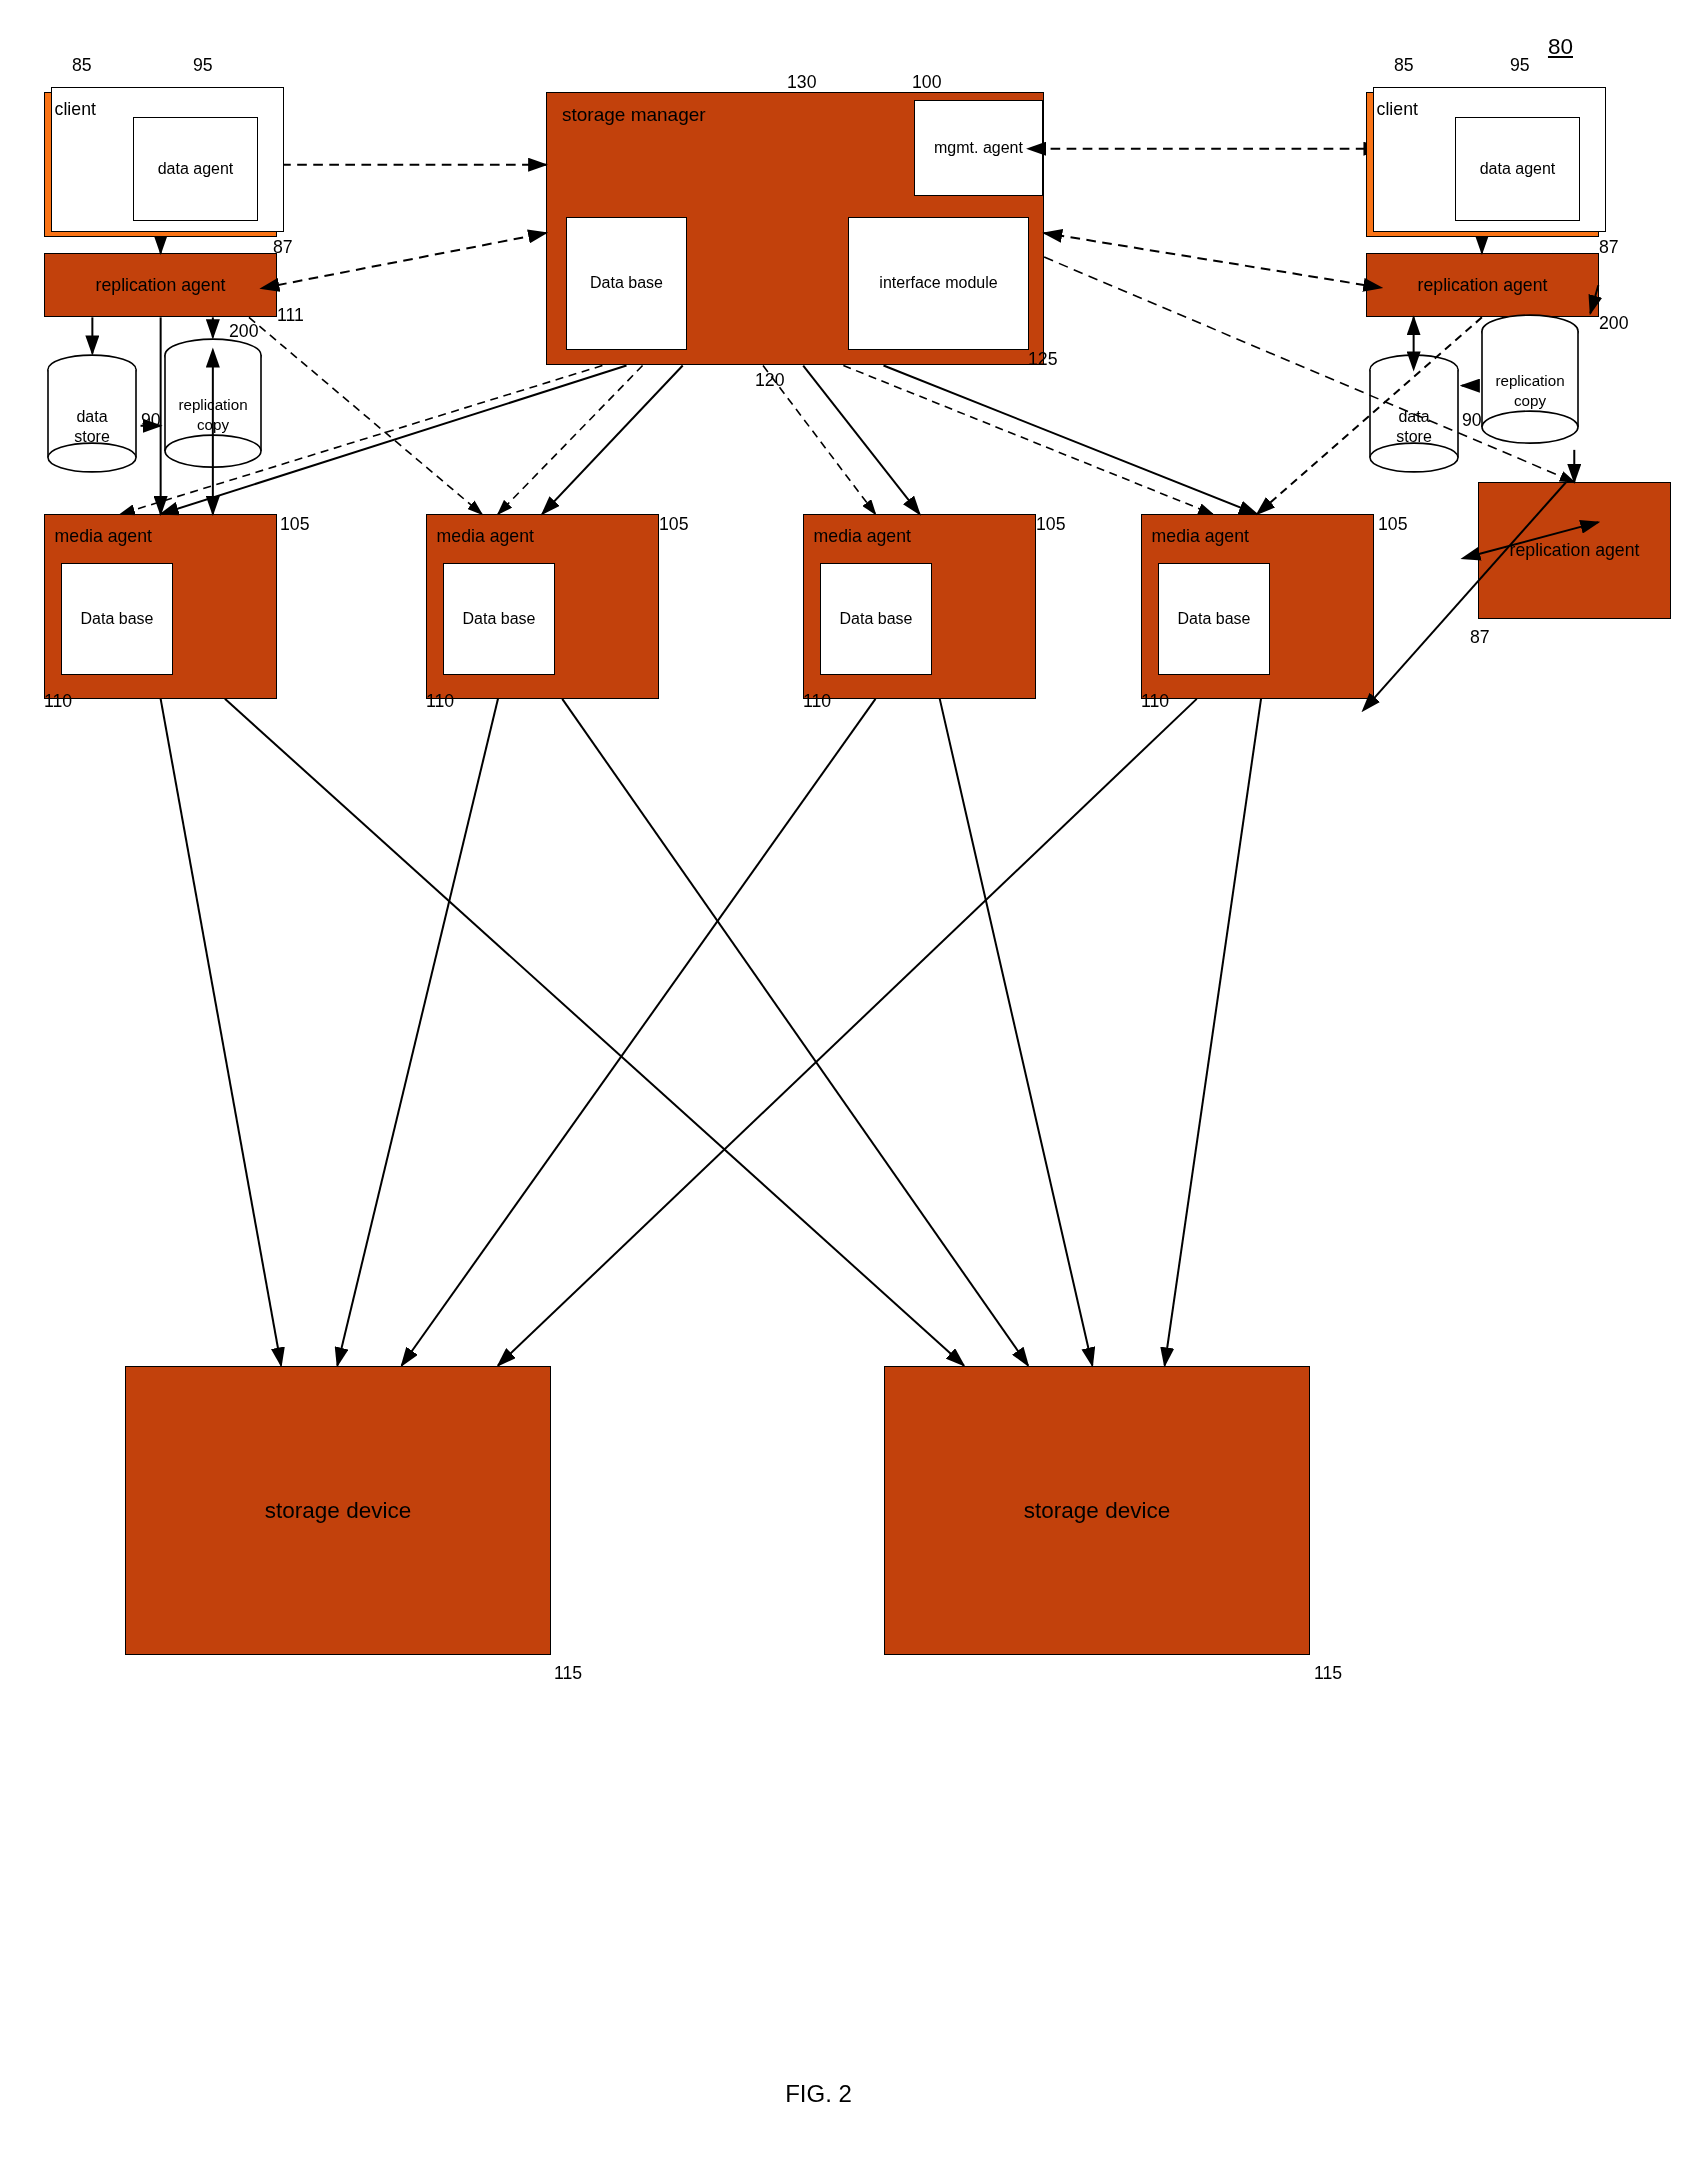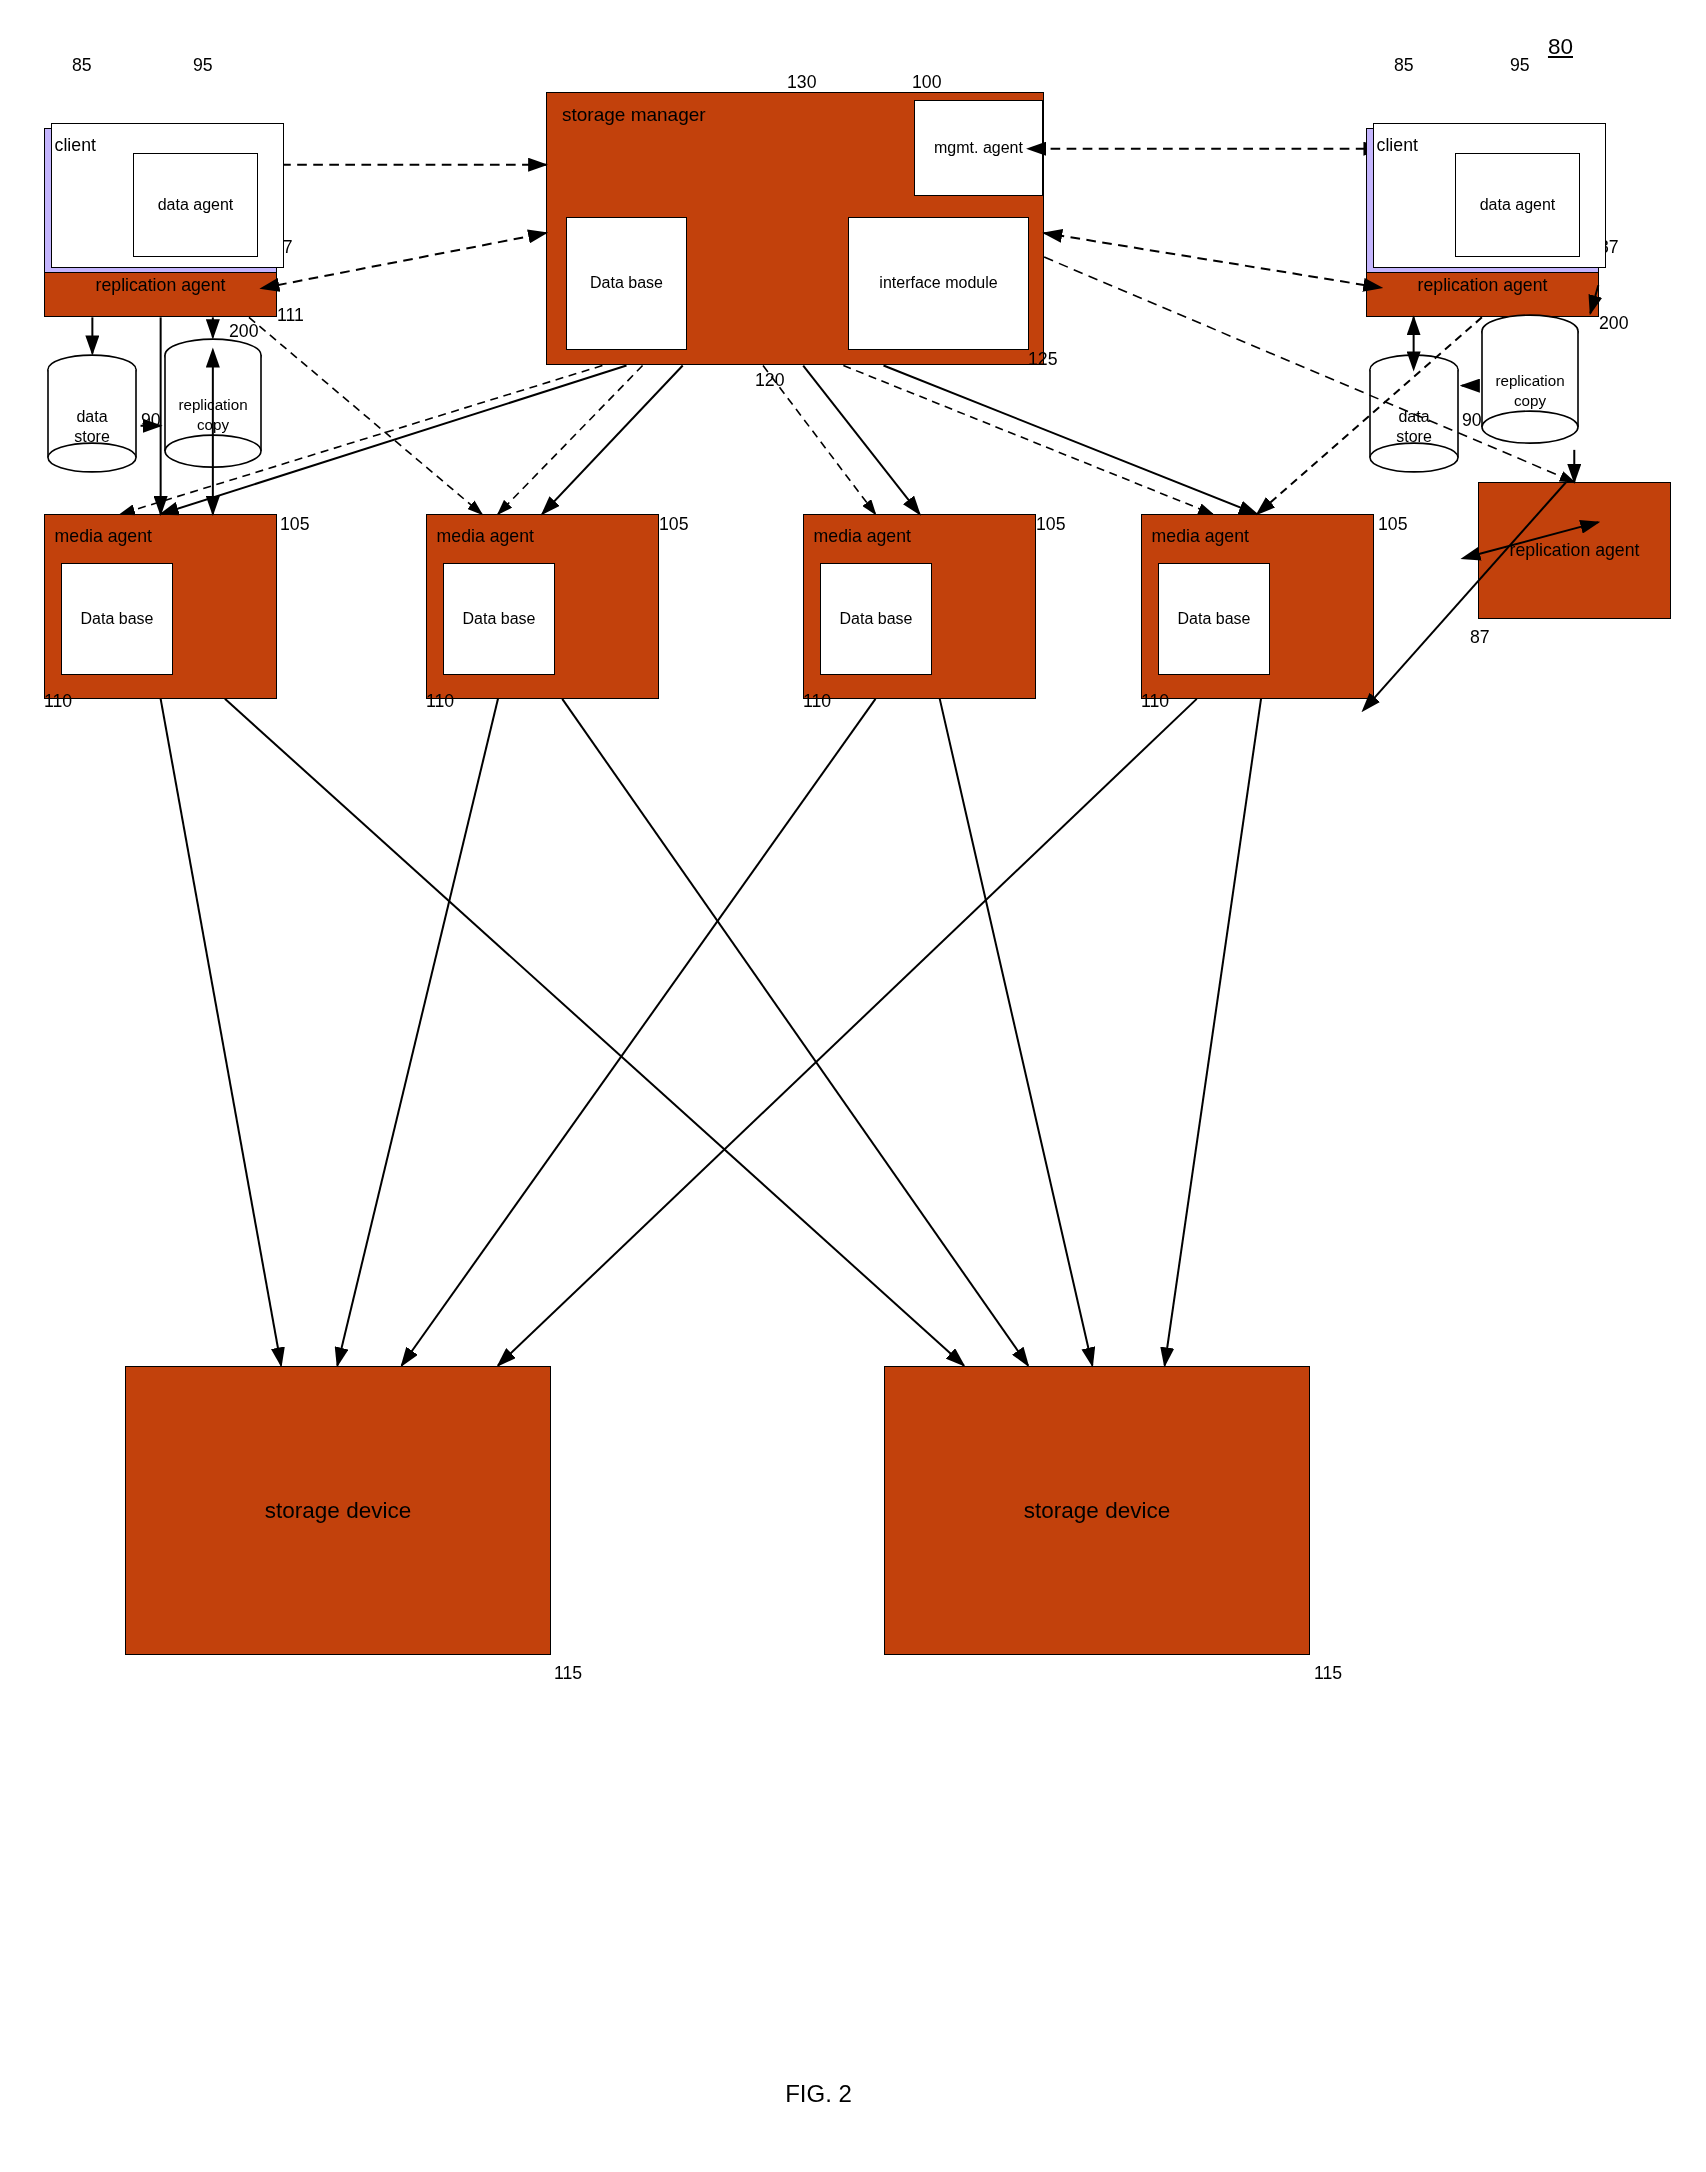--- a/index.html
+++ b/index.html
@@ -54,22 +54,21 @@
       height: 2172px;
       pointer-events: none;
     }
     
     .cylinder {
       position: absolute;
     }
     .stacked-box {
       position: absolute;
       border: 1.6px solid #000;
-      background: #c4b5fd;
-      margin-top: 36px;
+      background: #f97316;
     }
     .stacked-box::before {
       content: '';
       position: absolute;
       top: -6.4px;
       left: 6.4px;
       width: 100%;
       height: 100%;
       border: 1.6px solid #000;
       background: #fff;

